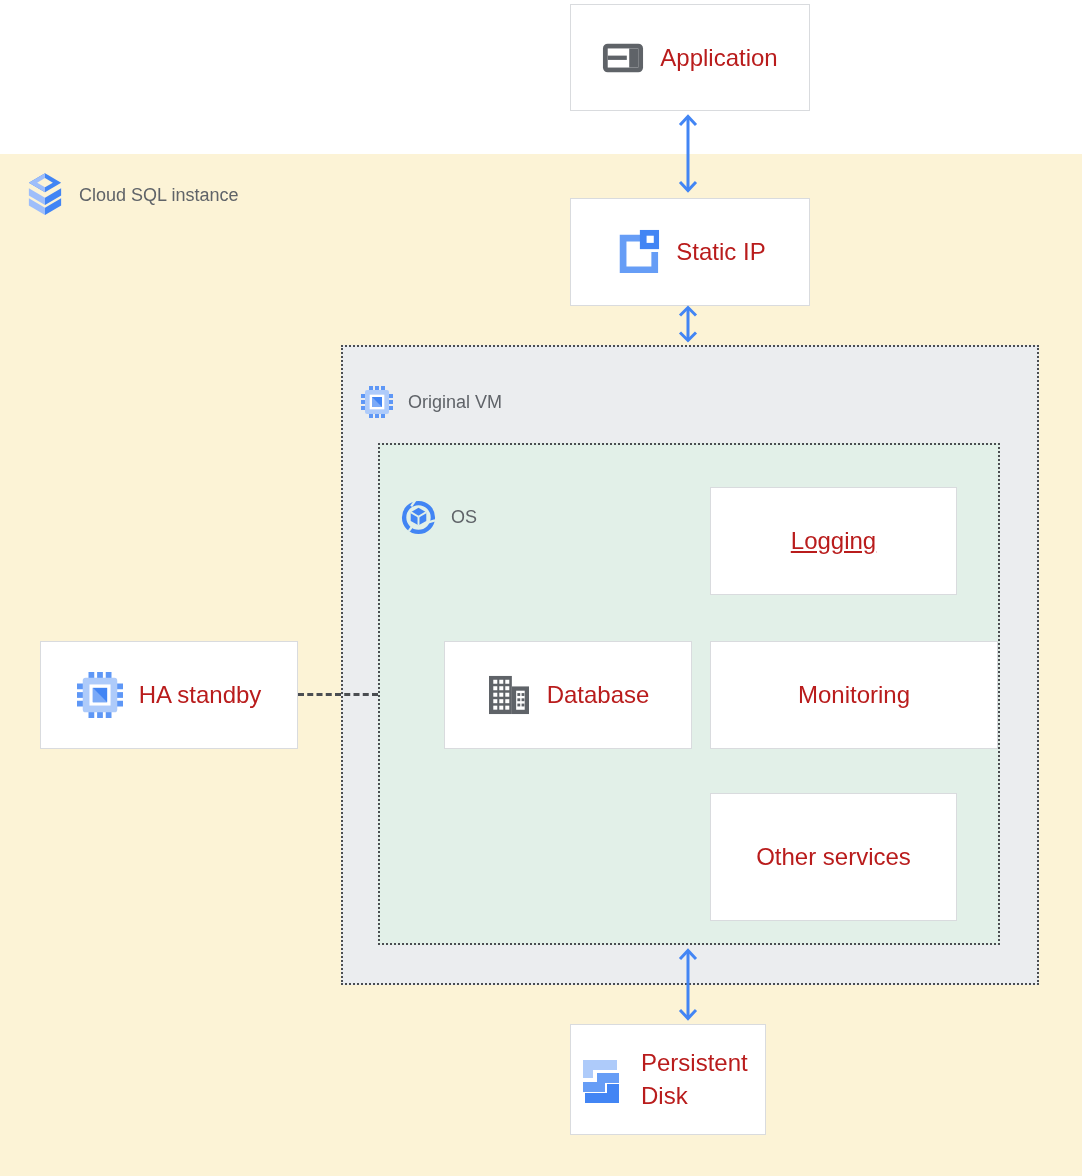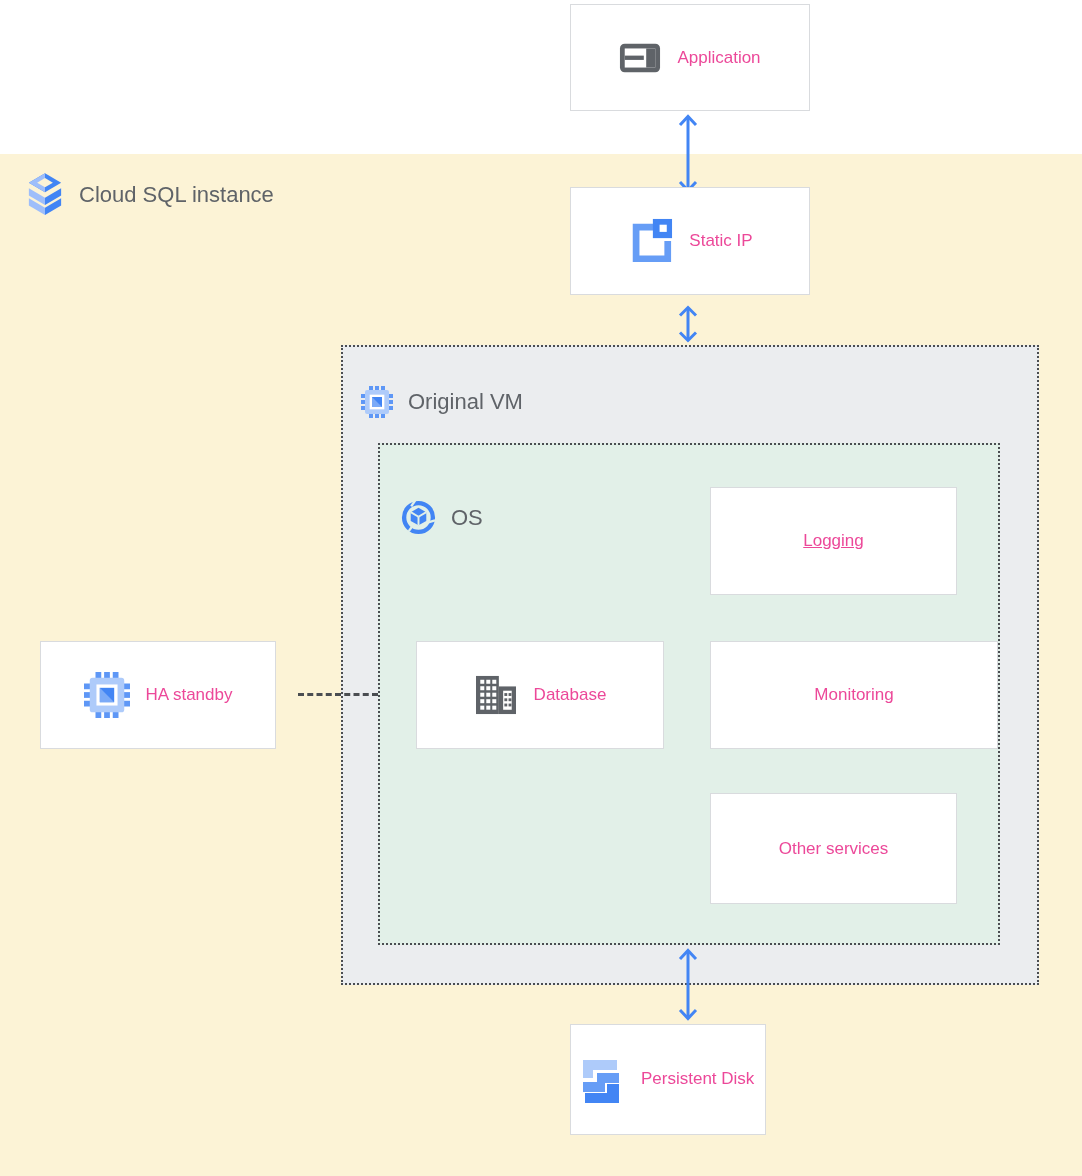--- a/index.html
+++ b/index.html
@@ -16,26 +16,26 @@
     position:absolute;left:341px;top:345px;width:698px;height:640px;
     background:#ebedef;border:2.5px dotted #4a4d51;box-sizing:border-box;
   }
   .container-os{
     position:absolute;left:378px;top:443px;width:622px;height:502px;
     background:#e2f0e8;border:2.5px dotted #4a4d51;box-sizing:border-box;
   }
   .node{
     position:absolute;background:#ffffff;border:1px solid #d9dbde;
     box-sizing:border-box;display:flex;align-items:center;justify-content:center;
-    gap:16px;color:#ec4899;font-size:17px;
+    gap:16px;color:#b91c1c;font-size:24px;
   }
   .node .lbl{white-space:nowrap;}
   .tag{
     position:absolute;display:flex;align-items:center;gap:15px;
-    color:#5f6368;font-size:22px;
+    color:#5f6368;font-size:18px;
   }
   .arrow{position:absolute;}
   .connector{
     position:absolute;left:298px;top:693px;width:80px;height:0;
     border-top:3px dashed #4a4d51;
   }
   .disk-text{width:118px;line-height:1.35;}
   svg{display:block;flex:none;}
 </style>
 </head>
@@ -113,42 +113,42 @@
 </div>
 
 <svg class="arrow" style="left:674px;top:113px;" width="28" height="81">
   <g stroke="#4285f4" stroke-width="3" fill="none">
     <line x1="14" y1="4" x2="14" y2="77"></line>
     <path d="M6,12 L14,3.5 L22,12"></path>
     <path d="M6,69 L14,77.5 L22,69"></path>
   </g>
 </svg>
 
-<div class="node" style="left:570px;top:187px;width:240px;height:108px;">
+<div class="node" style="left:570px;top:198px;width:240px;height:108px;">
   <svg width="46" height="46" viewBox="0 0 48 48">
     <path d="M28,9.5 L9.5,9.5 L9.5,42.5 L42.5,42.5 L42.5,24" fill="none" stroke="#669df6" stroke-width="7"></path>
     <rect x="27" y="1" width="20" height="20" fill="#4285f4"></rect>
     <rect x="34" y="7" width="7.5" height="7.5" fill="#ffffff"></rect>
   </svg>
   <span class="lbl">Static IP</span>
 </div>
 
 <svg class="arrow" style="left:674px;top:305px;" width="28" height="38">
   <g stroke="#4285f4" stroke-width="3" fill="none">
     <line x1="14" y1="3" x2="14" y2="35"></line>
     <path d="M6,10.5 L14,2.5 L22,10.5"></path>
     <path d="M6,27.5 L14,35.5 L22,27.5"></path>
   </g>
 </svg>
 
 <div class="node" style="left:710px;top:487px;width:247px;height:108px;text-decoration:underline;">
   <span class="lbl">Logging</span>
 </div>
 
-<div class="node" style="left:416px;top:641px;width:248px;height:108px;">
+<div class="node" style="left:444px;top:641px;width:248px;height:108px;">
   <svg width="44" height="40" viewBox="0 0 46 42">
     <rect x="2" y="1" width="24" height="40" fill="#5f6368"></rect>
     <g fill="#ffffff">
       <rect x="6.5" y="5" width="4.2" height="4.2"></rect>
         <rect x="12.8" y="5" width="4.2" height="4.2"></rect>
         <rect x="19.1" y="5" width="4.2" height="4.2"></rect>
       <rect x="6.5" y="11.8" width="4.2" height="4.2"></rect>
         <rect x="12.8" y="11.8" width="4.2" height="4.2"></rect>
         <rect x="19.1" y="11.8" width="4.2" height="4.2"></rect>
       <rect x="6.5" y="18.6" width="4.2" height="4.2"></rect>
@@ -172,25 +172,25 @@
         <rect x="36.2" y="30" width="3" height="3"></rect>
     </g>
   </svg>
   <span class="lbl">Database</span>
 </div>
 
 <div class="node" style="left:710px;top:641px;width:288px;height:108px;">
   <span class="lbl">Monitoring</span>
 </div>
 
-<div class="node" style="left:710px;top:793px;width:247px;height:111px;">
+<div class="node" style="left:710px;top:793px;width:247px;height:128px;">
   <span class="lbl">Other services</span>
 </div>
 
-<div class="node" style="left:40px;top:641px;width:236px;height:108px;">
+<div class="node" style="left:40px;top:641px;width:258px;height:108px;">
   <svg width="46" height="46" viewBox="0 0 48 48">
     <g fill="#5e97f6">
       <rect x="12" y="0" width="6" height="8"></rect>
         <rect x="21" y="0" width="6" height="8"></rect>
         <rect x="30" y="0" width="6" height="8"></rect>
       <rect x="12" y="40" width="6" height="8"></rect>
         <rect x="21" y="40" width="6" height="8"></rect>
         <rect x="30" y="40" width="6" height="8"></rect>
       <rect x="0" y="12" width="8" height="6"></rect>
         <rect x="0" y="21" width="8" height="6"></rect>

